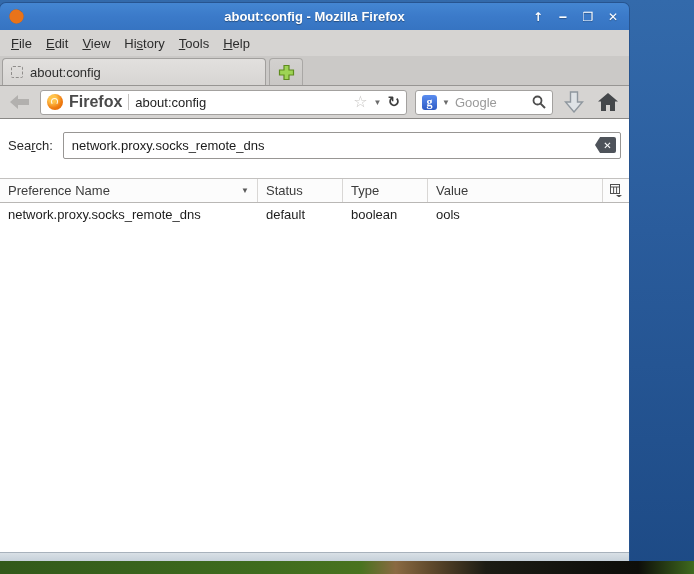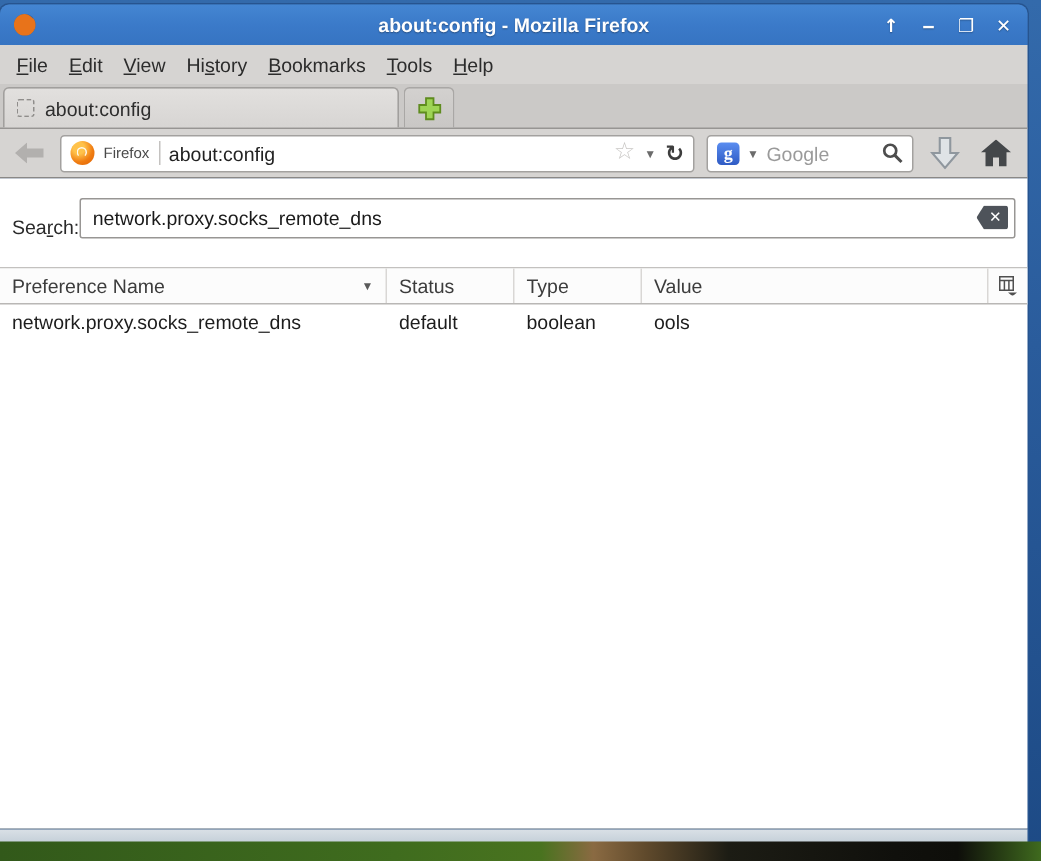--- a/index.html
+++ b/index.html
@@ -7,21 +7,21 @@
   body {
     font-family:"Liberation Sans","DejaVu Sans",sans-serif;
     background:linear-gradient(180deg,#336aab 0%, #2a5c9c 40%, #1d4a85 100%);
     position:relative;
   }
   .wallpaper {
     position:absolute; left:0; right:0; bottom:0; height:13px;
     background:linear-gradient(90deg,#32591a 0%,#3f6c1e 38%,#49731f 52%,#8a6a42 57%,#604a2c 62%,#1c1c14 70%,#10100c 86%,#0e0e0a 92%,#3f6a1e 100%);
   }
   .window {
-    position:absolute; left:0; top:3px; width:685px; height:559px;
+    position:absolute; left:0; top:3px; width:629px; height:559px;
     display:flex; flex-direction:column;
     box-shadow:0 0 0 1px #27548f;
     border-radius:6px 6px 0 0;
   }
   
   .titlebar {
     height:27px; flex:0 0 27px;
     background:linear-gradient(180deg,#4486d2 0%, #3b7ac9 50%, #3674c2 100%);
     border-radius:6px 6px 0 0;
     display:flex; align-items:center; padding:0 8px; position:relative;
@@ -78,41 +78,41 @@
   .urlbar {
     flex:1; height:25px; background:#fff;
     border:1px solid #a3a19f; border-radius:3px;
     display:flex; align-items:center; padding:0 6px; gap:6px; min-width:0;
   }
   .site-icon { width:16px; height:16px; border-radius:50%;
     background:radial-gradient(circle at 35% 30%, #ffc24a 0 25%, #f07d12 60%, #dd5f00 100%);
     position:relative; flex:0 0 16px;}
   .site-icon:after { content:""; position:absolute; left:4px; top:4px; width:5px; height:5px;
     border-radius:50%; border:1.5px solid rgba(255,255,255,.9); border-bottom-color:transparent; }
-  .site-label { font-size:10px; color:#4a4a4a; }
+  .site-label { font-size:16px; color:#4a4a4a;font-weight:bold; }
   .url-sep { width:1px; height:16px; background:#c4c2c0; }
   .url-text { font-size:13px; color:#222; flex:1; }
   .star-icon { font-size:16px; color:#c9c7c5; line-height:1; }
   .caret { font-size:8px; color:#6b6b6b; }
   .reload-icon { font-size:15px; font-weight:bold; color:#3d3d3d;
     font-family:"DejaVu Sans",sans-serif; line-height:1; }
   .searchbox {
     width:138px; height:25px; background:#fff; flex:0 0 138px;
     border:1px solid #a3a19f; border-radius:3px;
     display:flex; align-items:center; padding:0 6px; gap:5px;
   }
   .google-icon { width:15px; height:15px; background:linear-gradient(180deg,#5a8df0,#2f5bc4);
     border-radius:3px; color:#fff; font-family:"Liberation Serif","DejaVu Serif",serif;
     font-weight:bold; font-size:12px; display:flex; align-items:center; justify-content:center;
     flex:0 0 15px; }
   .search-ph { font-size:13px; color:#9a9a9a; flex:1; }
   .toolbar-icon { display:flex; align-items:center; justify-content:center; width:26px; }
   
   .content { flex:1; background:#fff; display:flex; flex-direction:column; overflow:hidden; }
-  .search-row { display:flex; align-items:flex-end; padding:13px 8px 10px 8px; }
+  .search-row { display:flex; align-items:center; padding:13px 8px 10px 8px; gap:10px; }
   .search-label { font-size:13px; color:#2a2a2a; flex:0 0 auto; }
   .search-label u { text-decoration:underline; }
   .filter-wrap { flex:1; position:relative; }
   .filter-input {
     width:100%; height:27px; border:1px solid #989694; border-radius:2px;
     font-family:inherit; font-size:13px; color:#1a1a1a; padding:0 30px 0 8px;
     outline:none; background:#fff;
   }
   .clear-btn {
     position:absolute; right:5px; top:5px; width:21px; height:16px;
@@ -161,21 +161,20 @@
       <span class="win-btn">❐</span>
       <span class="win-btn">✕</span>
     </div>
   </div>
 
   <div class="menubar">
     <span class="menu-item"><u>F</u>ile</span>
     <span class="menu-item"><u>E</u>dit</span>
     <span class="menu-item"><u>V</u>iew</span>
     <span class="menu-item">Hi<u>s</u>tory</span>
-    <span class="menu-item"><u>B</u>ookmarks</span>
     <span class="menu-item"><u>T</u>ools</span>
     <span class="menu-item"><u>H</u>elp</span>
   </div>
 
   <div class="tabbar">
     <div class="tab">
       <span class="tab-favicon"></span>
       <span>about:config</span>
     </div>
     <div class="newtab-btn">

